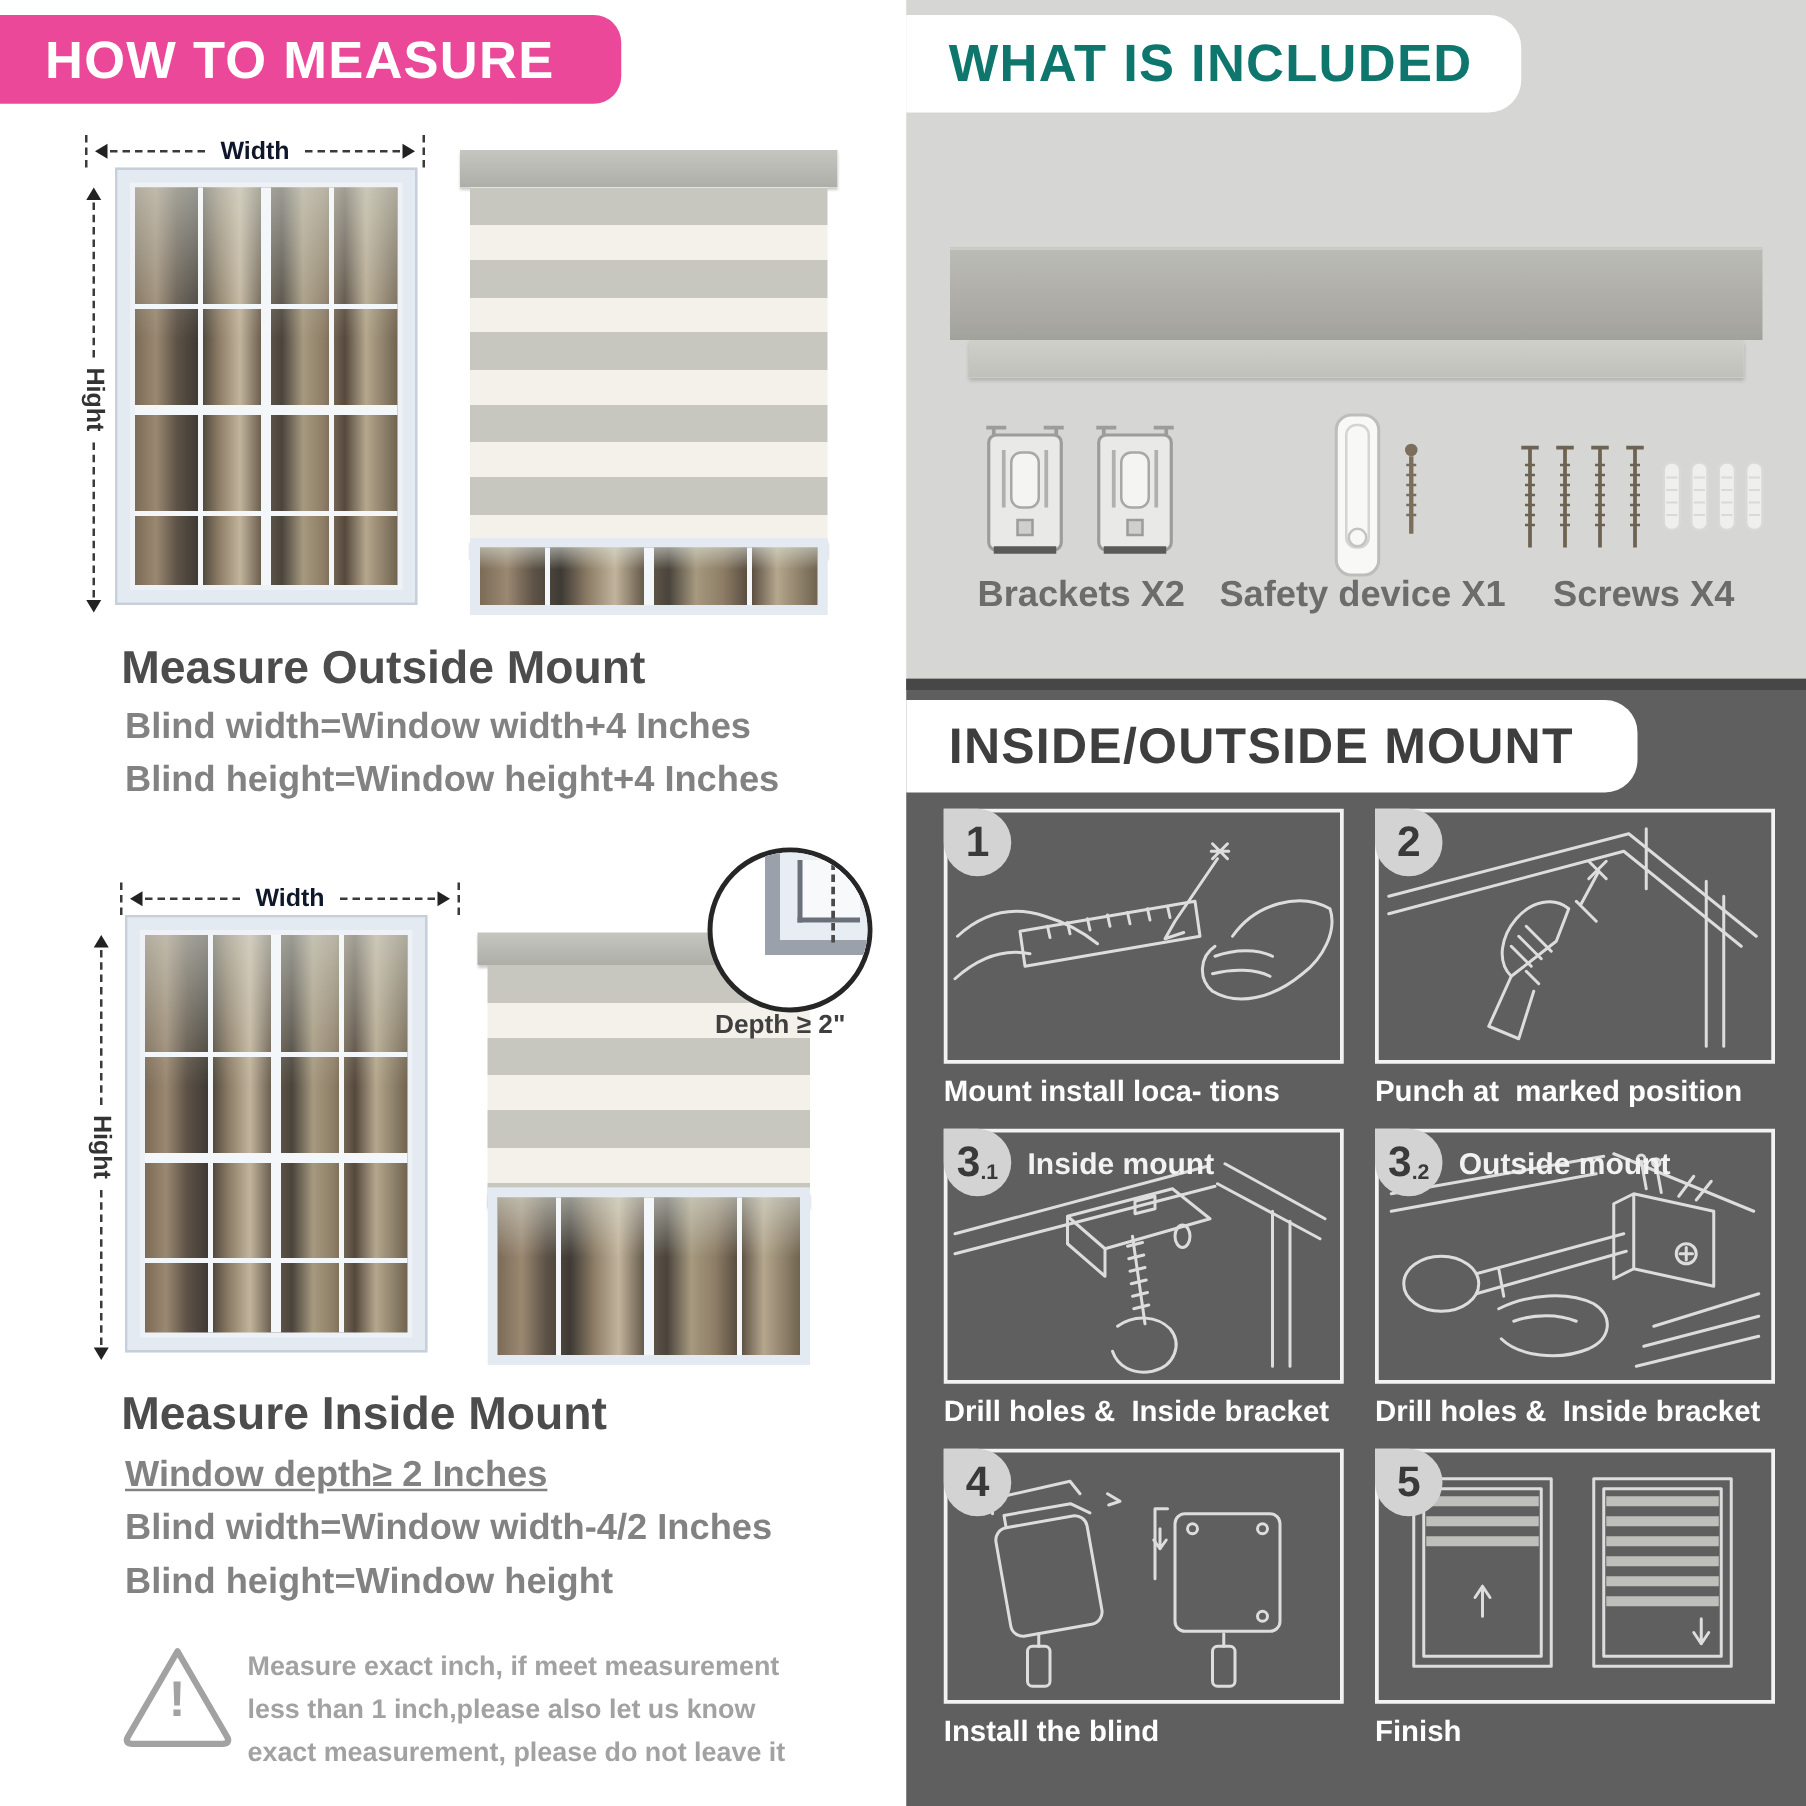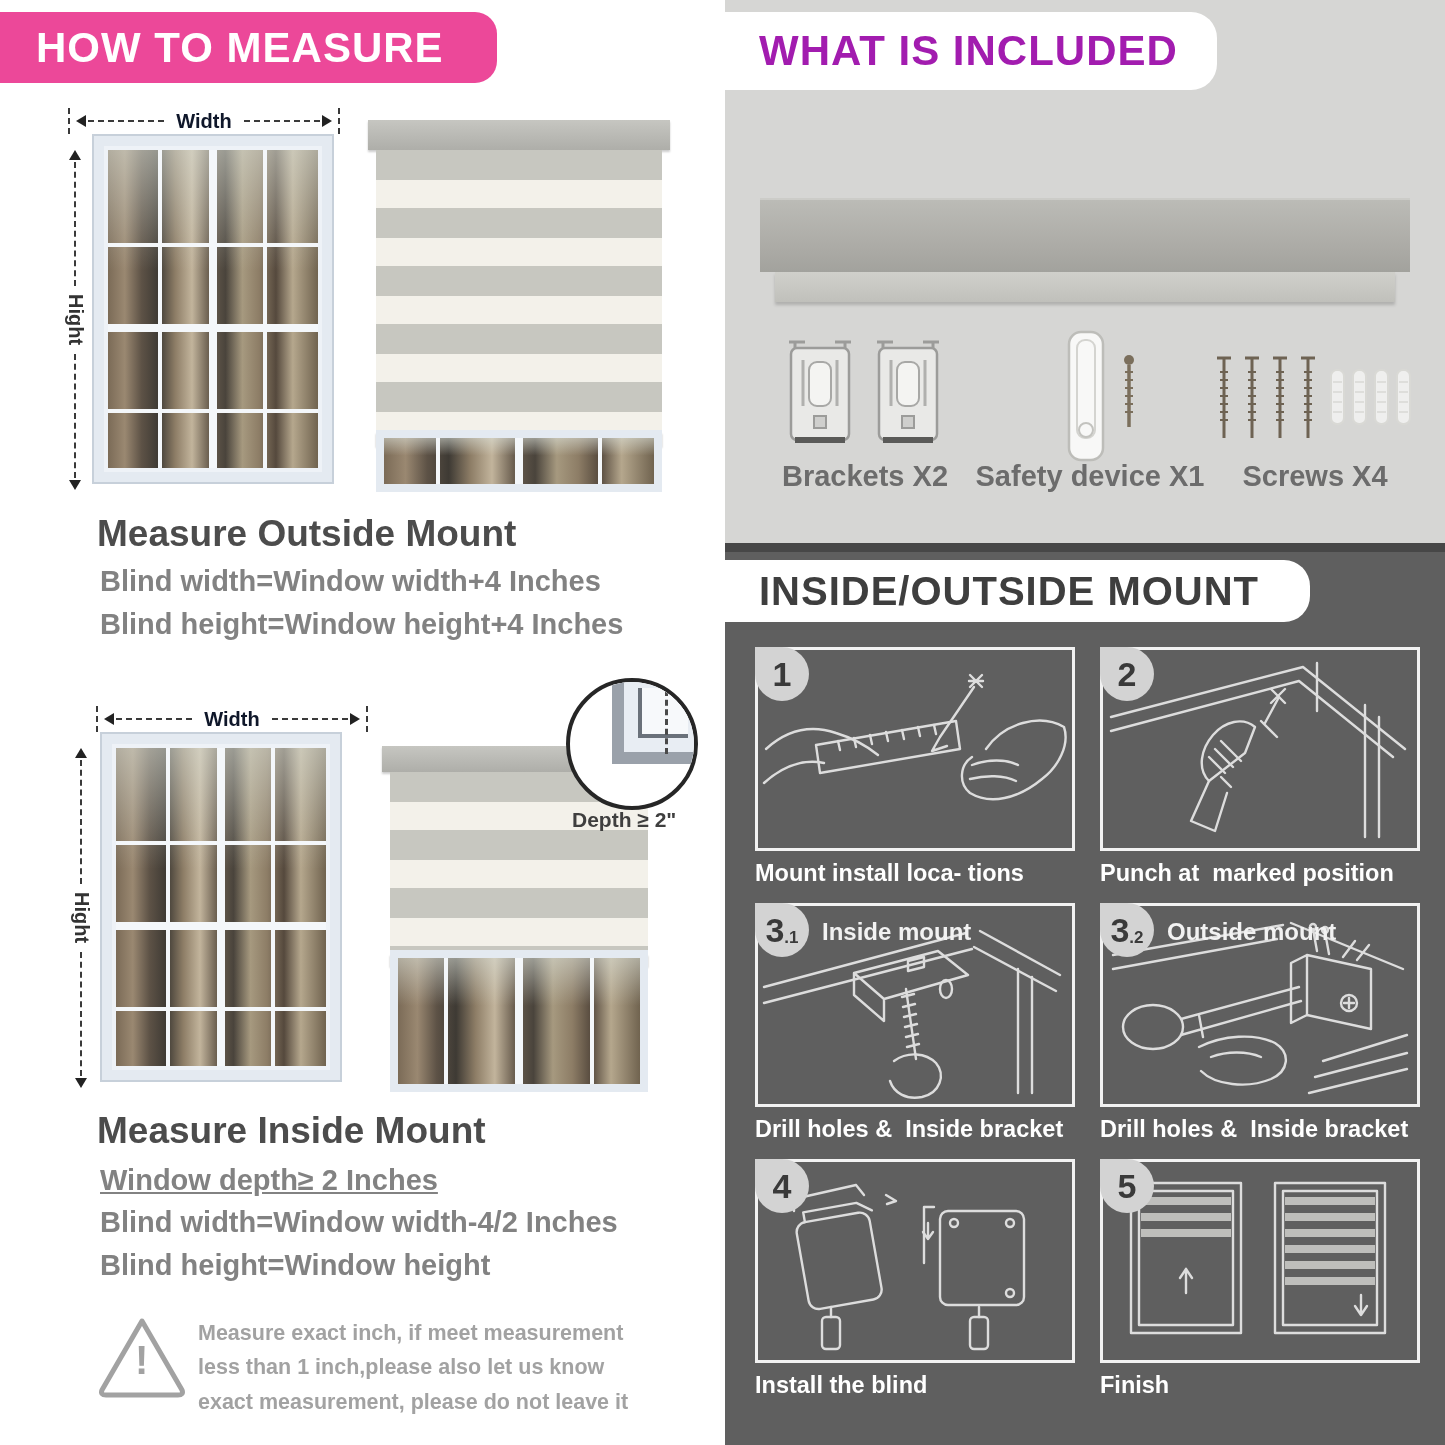--- a/index.html
+++ b/index.html
@@ -81,35 +81,35 @@
 
   
   .warn-text{font-size:21.5px;font-weight:bold;color:#a2a2a2;line-height:1.6;}
   .warn-tri{position:absolute;}
   .warn-mark{position:absolute;font-size:40px;font-weight:bold;color:#a2a2a2;}
 
   
   .panel-light{left:725px;top:0;width:720px;height:543px;background:#d6d6d4;}
   .pill{background:#ffffff;border-radius:0 26px 26px 0;display:flex;align-items:center;}
   .pill-included{left:0;top:12px;width:492px;height:78px;}
-  .pill-included span{color:#a21caf;font-size:42px;font-weight:bold;letter-spacing:1px;padding-left:34px;}
+  .pill-included span{color:#0f766e;font-size:42px;font-weight:bold;letter-spacing:1px;padding-left:34px;}
   .included-sub{left:0;top:138px;width:720px;text-align:center;
      font-size:31px;font-weight:bold;color:#6c6c6c;}
   .headrail{left:35px;top:198px;width:650px;height:74px;
      background:linear-gradient(180deg,#bcbcb7,#abaaa5 70%,#a2a29d);
      box-shadow:inset 0 2px 0 #ccccc8;}
   .headrail-lip{left:50px;top:272px;width:620px;height:30px;
      background:linear-gradient(180deg,#d0d0cb,#c0c0bb);box-shadow:0 3px 3px rgba(0,0,0,.18);}
   .item-label{position:absolute;top:460px;text-align:center;
      font-size:29px;font-weight:bold;color:#6c6c6c;}
 
   
   .panel-dark{left:725px;top:543px;width:720px;height:902px;background:#5f5f5f;}
   .dark-strip{left:0;top:0;width:720px;height:9px;background:#474747;}
-  .pill-mount{left:0;top:17px;width:585px;height:62px;}
+  .pill-mount{left:0;top:17px;width:585px;height:74px;}
   .pill-mount span{color:#3e3e3e;font-size:40px;font-weight:bold;letter-spacing:1px;padding-left:34px;}
 
   .steps{position:absolute;left:30px;top:104px;width:665px;
      display:grid;grid-template-columns:320px 320px;column-gap:25px;row-gap:16px;}
   .step-figure{position:relative;height:198px;border:3px solid #f2f2f2;background:#5f5f5f;}
   .badge{position:absolute;left:-3px;top:-3px;width:54px;height:54px;background:#d3d3d3;
      border-radius:0 58% 58% 58%;display:flex;align-items:center;justify-content:center;}
   .badge .n{font-size:34px;font-weight:bold;color:#3a3a3a;line-height:1;}
   .badge .s{font-size:17px;font-weight:bold;color:#3a3a3a;align-self:flex-end;margin-bottom:9px;}
   .step-title{position:absolute;left:64px;top:12px;font-size:24px;font-weight:bold;color:#f2f2f2;}

